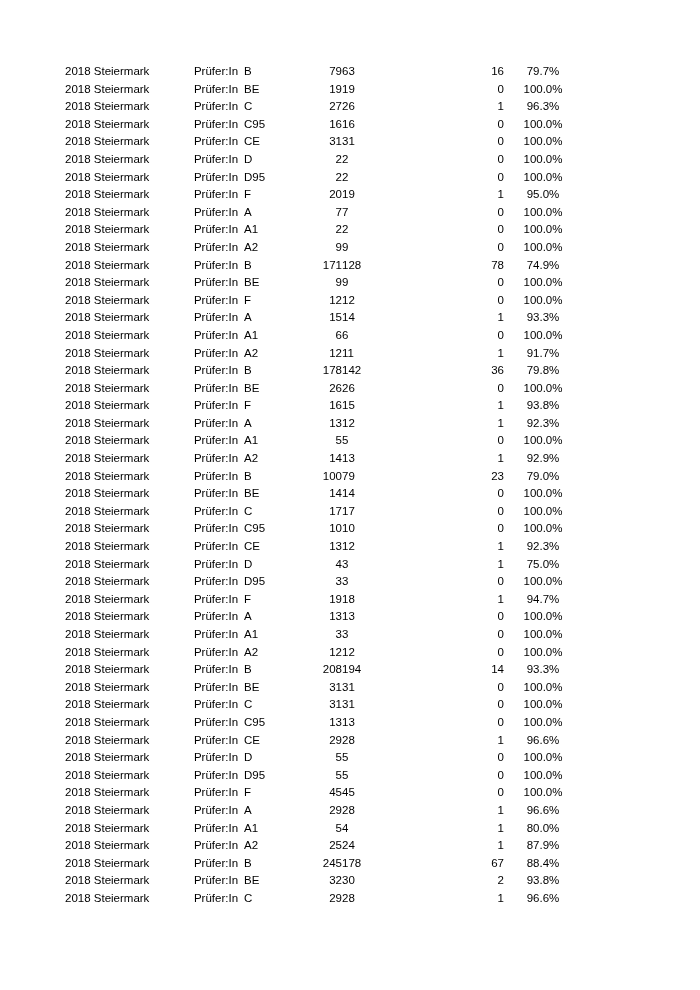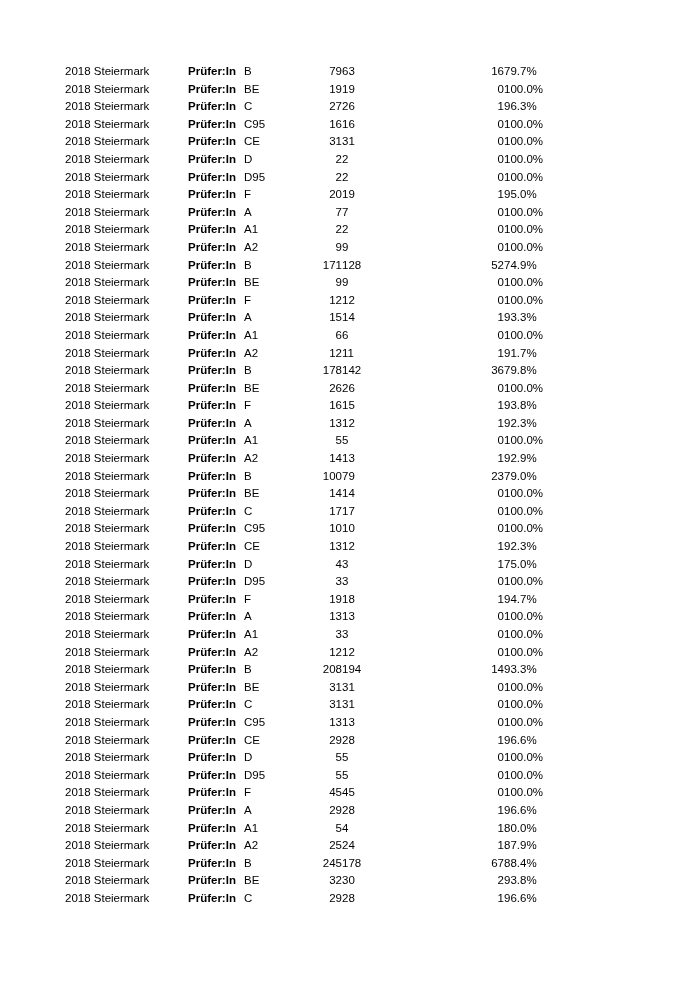--- a/index.html
+++ b/index.html
@@ -31,26 +31,26 @@
     height: 17.6px;
     font-size: 11.5px;
     line-height: 17.6px;
   }
   .c {
     display: block;
     white-space: nowrap;
     overflow: hidden;
   }
   .col-region   { width: 123px; text-align: left;  }
-  .col-role     { width: 56px;  text-align: left; font-weight: bold;  }
+  .col-role     { width: 56px;  text-align: center;  }
   .col-category { width: 40px;  text-align: left;  }
   .col-total    { width: 58px;  text-align: right; }
   .col-passed   { width: 80px;  }
   .col-failed   { width: 82px;  text-align: right; }
-  .col-pct      { width: 78px;  text-align: left; }
+  .col-pct      { width: 78px;  text-align: center; }
 </style>
 </head>
 <body>
 
 <div class="page">
   <div class="table" id="table-body">
   <div class="row">
     <span class="c col-region">2018 Steiermark</span>
     <span class="c col-role">Prüfer:In</span>
     <span class="c col-category">B</span>
@@ -159,21 +159,21 @@
     <span class="c col-failed">0</span>
     <span class="c col-pct">100.0%</span>
   </div>
 
   <div class="row">
     <span class="c col-region">2018 Steiermark</span>
     <span class="c col-role">Prüfer:In</span>
     <span class="c col-category">B</span>
     <span class="c col-total">171</span>
     <span class="c col-passed">128</span>
-    <span class="c col-failed">52</span>
+    <span class="c col-failed">78</span>
     <span class="c col-pct">74.9%</span>
   </div>
 
   <div class="row">
     <span class="c col-region">2018 Steiermark</span>
     <span class="c col-role">Prüfer:In</span>
     <span class="c col-category">BE</span>
     <span class="c col-total">9</span>
     <span class="c col-passed">9</span>
     <span class="c col-failed">0</span>

